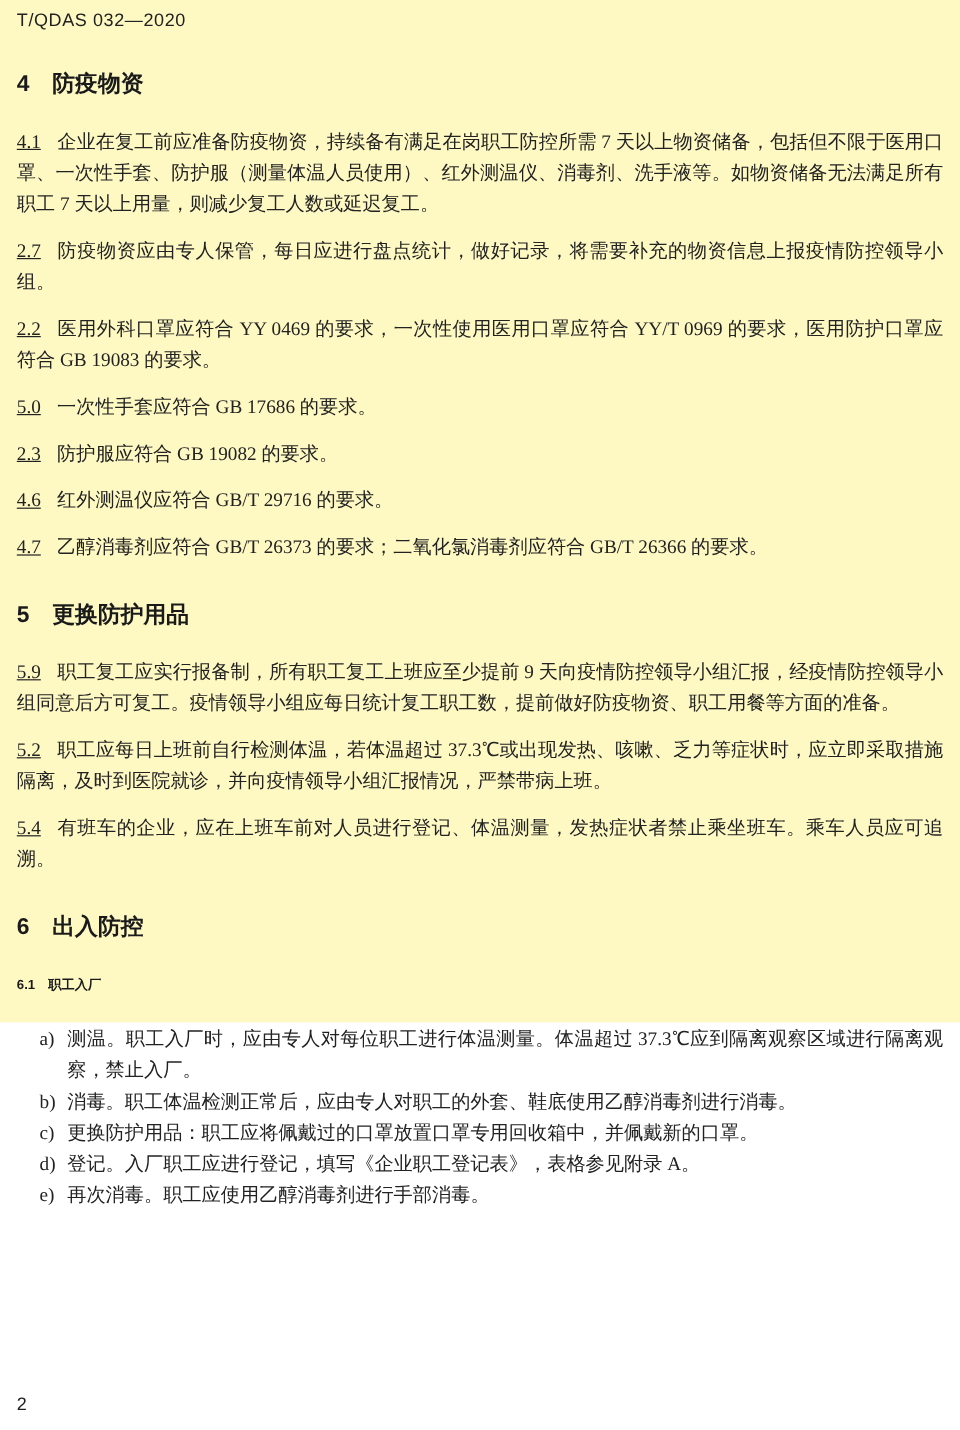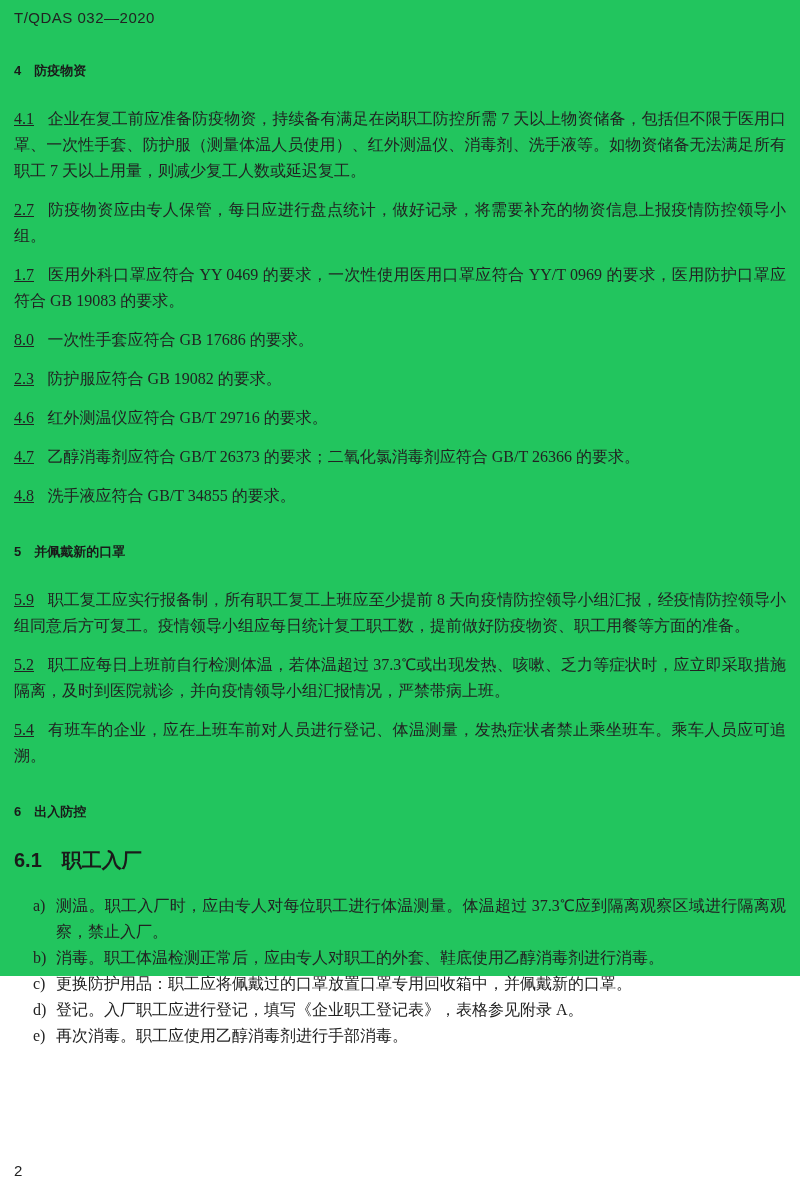--- a/index.html
+++ b/index.html
@@ -1,38 +1,38 @@
 <!DOCTYPE html>
 <html><head>
 <meta charset="utf-8">
 <style>
   html, body { margin:0; padding:0; background:#ffffff; }
   body { width:800px; height:1192px; overflow:hidden; }
   .page {
     position:relative; box-sizing:border-box;
-    width:800px; height:976px;
+    width:800px; height:852px;
     padding:8px 14px 0 14px;
-    background:#22c55e; color:#222222;
+    background:#fef9c3; color:#222222;
     font-family:"Liberation Serif", serif;
     font-size:16px; line-height:26px;
     text-align:justify;
   }
   .doc-header {
     font-family:"Liberation Sans", sans-serif;
     font-size:15px; line-height:20px;
     margin:0 0 26px 0; text-align:left; letter-spacing:0.5px;
   }
   h2.sec-h {
     font-family:"Liberation Sans", sans-serif;
-    font-size:13px; line-height:26px; font-weight:bold;
+    font-size:19px; line-height:26px; font-weight:bold;
     margin:30px 0 22px 0; text-align:left; color:#1a1a1a;
   }
   h3.subsec-h {
     font-family:"Liberation Sans", sans-serif;
-    font-size:20px; line-height:26px; font-weight:bold;
+    font-size:11px; line-height:26px; font-weight:bold;
     margin:20px 0 20px 0; text-align:left; color:#1a1a1a;
   }
   .h-num { margin-right:1em; }
   p.clause { margin:0 0 13px 0; }
   .cnum { margin-right:0.85em; white-space:nowrap;text-decoration:underline; }
   p.intro { margin:0; text-indent:19px; }
   .list { margin:0; }
   .list-item { display:flex; padding-left:19px; margin:0; }
   .list-item .marker { flex:0 0 23px; }
   .list-item .txt { flex:1 1 auto; text-align:justify; }
@@ -46,30 +46,29 @@
 <body>
 
 <div class="page">
 
   <div class="doc-header">T/QDAS 032—2020</div>
 
   <h2 class="sec-h"><span class="h-num">4</span><span>防疫物资</span></h2>
 
   <p class="clause"><span class="cnum">4.1</span><span>企业在复工前应准备防疫物资，持续备有满足在岗职工防控所需 7 天以上物资储备，包括但不限于医用口罩、一次性手套、防护服（测量体温人员使用）、红外测温仪、消毒剂、洗手液等。如物资储备无法满足所有职工 7 天以上用量，则减少复工人数或延迟复工。</span></p>
   <p class="clause"><span class="cnum">2.7</span><span>防疫物资应由专人保管，每日应进行盘点统计，做好记录，将需要补充的物资信息上报疫情防控领导小组。</span></p>
-  <p class="clause"><span class="cnum">1.7</span><span>医用外科口罩应符合 YY 0469 的要求，一次性使用医用口罩应符合 YY/T 0969 的要求，医用防护口罩应符合 GB 19083 的要求。</span></p>
-  <p class="clause"><span class="cnum">8.0</span><span>一次性手套应符合 GB 17686 的要求。</span></p>
+  <p class="clause"><span class="cnum">2.2</span><span>医用外科口罩应符合 YY 0469 的要求，一次性使用医用口罩应符合 YY/T 0969 的要求，医用防护口罩应符合 GB 19083 的要求。</span></p>
+  <p class="clause"><span class="cnum">5.0</span><span>一次性手套应符合 GB 17686 的要求。</span></p>
   <p class="clause"><span class="cnum">2.3</span><span>防护服应符合 GB 19082 的要求。</span></p>
   <p class="clause"><span class="cnum">4.6</span><span>红外测温仪应符合 GB/T 29716 的要求。</span></p>
   <p class="clause"><span class="cnum">4.7</span><span>乙醇消毒剂应符合 GB/T 26373 的要求；二氧化氯消毒剂应符合 GB/T 26366 的要求。</span></p>
-  <p class="clause"><span class="cnum">4.8</span><span>洗手液应符合 GB/T 34855 的要求。</span></p>
 
-  <h2 class="sec-h"><span class="h-num">5</span><span>并佩戴新的口罩</span></h2>
+  <h2 class="sec-h"><span class="h-num">5</span><span>更换防护用品</span></h2>
 
-  <p class="clause"><span class="cnum">5.9</span><span>职工复工应实行报备制，所有职工复工上班应至少提前 8 天向疫情防控领导小组汇报，经疫情防控领导小组同意后方可复工。疫情领导小组应每日统计复工职工数，提前做好防疫物资、职工用餐等方面的准备。</span></p>
+  <p class="clause"><span class="cnum">5.9</span><span>职工复工应实行报备制，所有职工复工上班应至少提前 9 天向疫情防控领导小组汇报，经疫情防控领导小组同意后方可复工。疫情领导小组应每日统计复工职工数，提前做好防疫物资、职工用餐等方面的准备。</span></p>
   <p class="clause"><span class="cnum">5.2</span><span>职工应每日上班前自行检测体温，若体温超过 37.3℃或出现发热、咳嗽、乏力等症状时，应立即采取措施隔离，及时到医院就诊，并向疫情领导小组汇报情况，严禁带病上班。</span></p>
   <p class="clause"><span class="cnum">5.4</span><span>有班车的企业，应在上班车前对人员进行登记、体温测量，发热症状者禁止乘坐班车。乘车人员应可追溯。</span></p>
 
   <h2 class="sec-h"><span class="h-num">6</span><span>出入防控</span></h2>
 
   <h3 class="subsec-h"><span class="h-num">6.1</span><span>职工入厂</span></h3>
 
 
   <div class="list">
     <div class="list-item">

